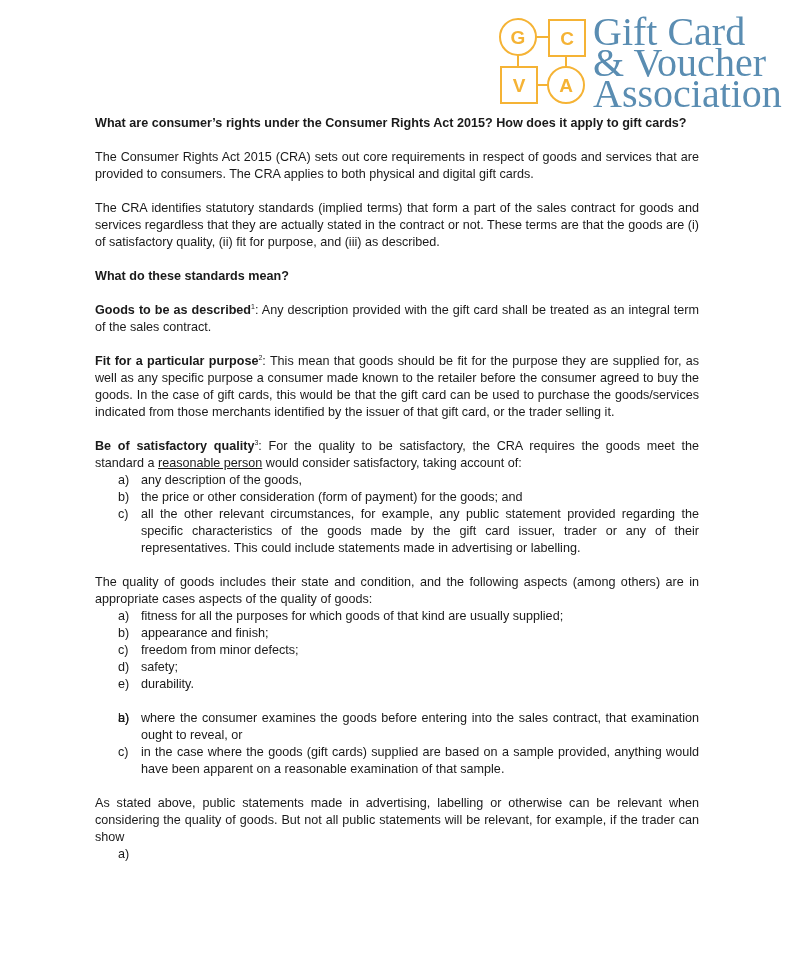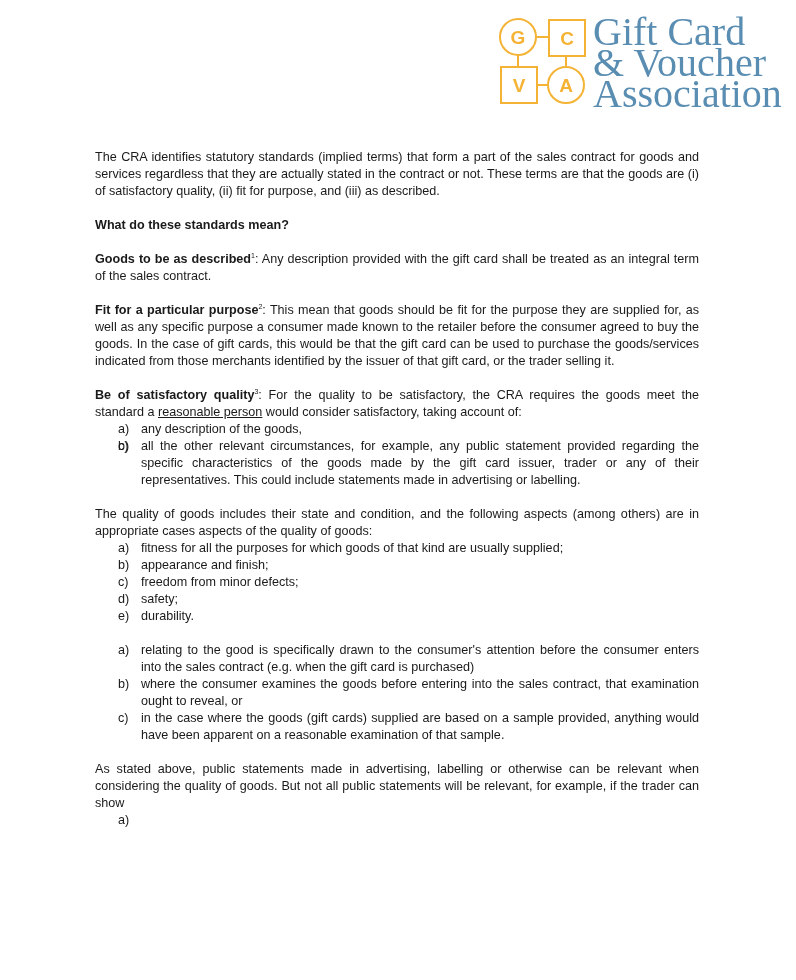--- a/index.html
+++ b/index.html
@@ -44,53 +44,55 @@
     </g>
   </svg>
   <div class="logo-text">
     <div>Gift Card</div>
     <div>&amp; Voucher</div>
     <div>Association</div>
   </div>
 </div>
 
 <div class="content">
+  <p class="h">What are consumer’s rights under the Consumer Rights Act 2015?  How does it apply to gift cards?</p>
   <div class="gap"></div>
+  <p>The Consumer Rights Act 2015 (CRA) sets out core requirements in respect of goods and services that are provided to consumers. The CRA applies to both physical and digital gift cards.</p>
   <div class="gap"></div>
   <p>The CRA identifies statutory standards (implied terms) that form a part of the sales contract for goods and services regardless that they are actually stated in the contract or not.  These terms are that the goods are (i) of satisfactory quality, (ii) fit for purpose, and (iii) as described.</p>
   <div class="gap"></div>
   <p class="h">What do these standards mean?</p>
   <div class="gap"></div>
 
   <p><b>Goods to be as described</b><sup>1</sup><span>:  Any description provided with the gift card shall be treated as an integral term of the sales contract.</span></p>
   <div class="gap"></div>
 
   <p><b>Fit for a particular purpose</b><sup>2</sup><span>: This mean that goods should be fit for the purpose they are supplied for, as well as any specific purpose a consumer made known to the retailer before the consumer agreed to buy the goods.  In the case of gift cards, this would be that the gift card can be used to purchase the goods/services indicated from those merchants identified by the issuer of that gift card, or the trader selling it.</span></p>
   <div class="gap"></div>
 
   <p><b>Be of satisfactory quality</b><sup>3</sup><span>:  For the quality to be satisfactory, the CRA requires the goods meet the standard a </span><u>reasonable person</u><span> would consider satisfactory, taking account of:</span></p>
   <ol class="alpha">
     <li><span class="mk">a)</span><span>any description of the goods,</span></li>
-    <li><span class="mk">b)</span></li>
+    <li><span class="mk">b)</span><span>the price or other consideration (form of payment) for the goods; and</span></li>
     <li><span class="mk">c)</span><span>all the other relevant circumstances, for example, any public statement provided regarding the specific characteristics of the goods made by the gift card issuer, trader or any of their representatives.  This could include statements made in advertising or labelling.</span></li>
   </ol>
   <div class="gap"></div>
 
   <p>The quality of goods includes their state and condition, and the following aspects (among others) are in appropriate cases aspects of the quality of goods:</p>
   <ol class="alpha">
     <li><span class="mk">a)</span><span>fitness for all the purposes for which goods of that kind are usually supplied;</span></li>
     <li><span class="mk">b)</span><span>appearance and finish;</span></li>
     <li><span class="mk">c)</span><span>freedom from minor defects;</span></li>
     <li><span class="mk">d)</span><span>safety;</span></li>
     <li><span class="mk">e)</span><span>durability.</span></li>
   </ol>
   <div class="gap"></div>
 
   <ol class="alpha">
-    <li><span class="mk">a)</span><span>relating to the good is specifically drawn to the consumer's attention before the consumer enters into the sales contract (e.g. when the gift card is purchased)</span></li>
+    <li><span class="mk">a)</span></li>
     <li><span class="mk">b)</span><span>where the consumer examines the goods before entering into the sales contract, that examination ought to reveal, or</span></li>
     <li><span class="mk">c)</span><span>in the case where the goods (gift cards) supplied are based on a sample provided, anything would have been apparent on a reasonable examination of that sample.</span></li>
   </ol>
   <div class="gap"></div>
 
   <p>As stated above, public statements made in advertising, labelling or otherwise can be relevant when considering the quality of goods.  But not all public statements will be relevant, for example, if the trader can show</p>
   <ol class="alpha">
     <li><span class="mk">a)</span></li>
   </ol>
 </div>

